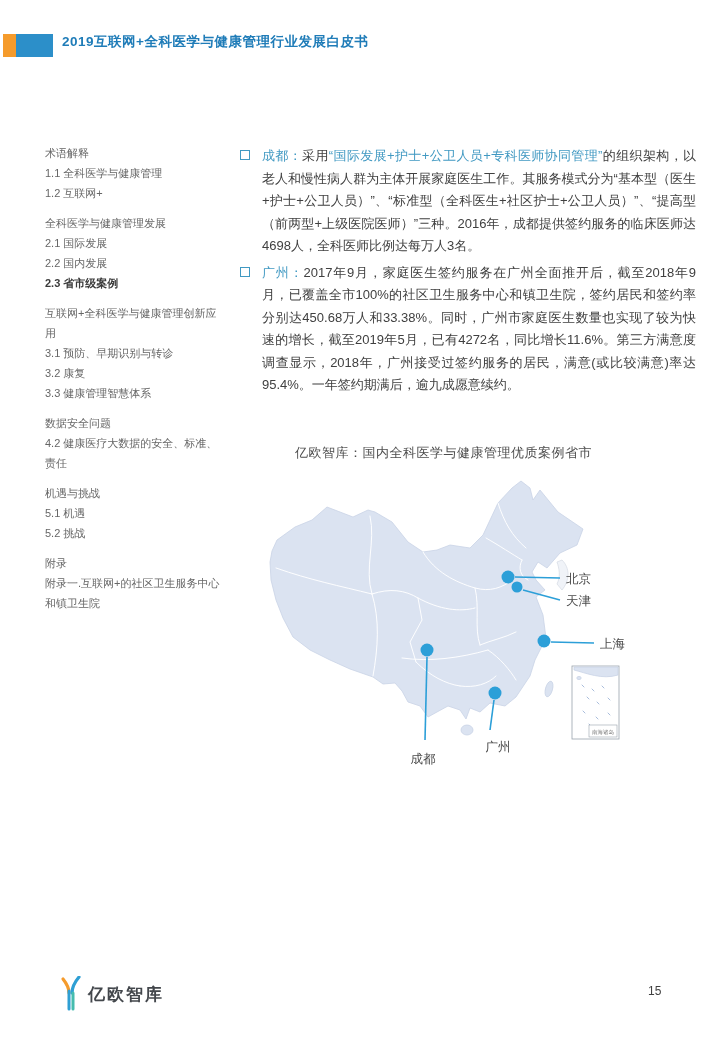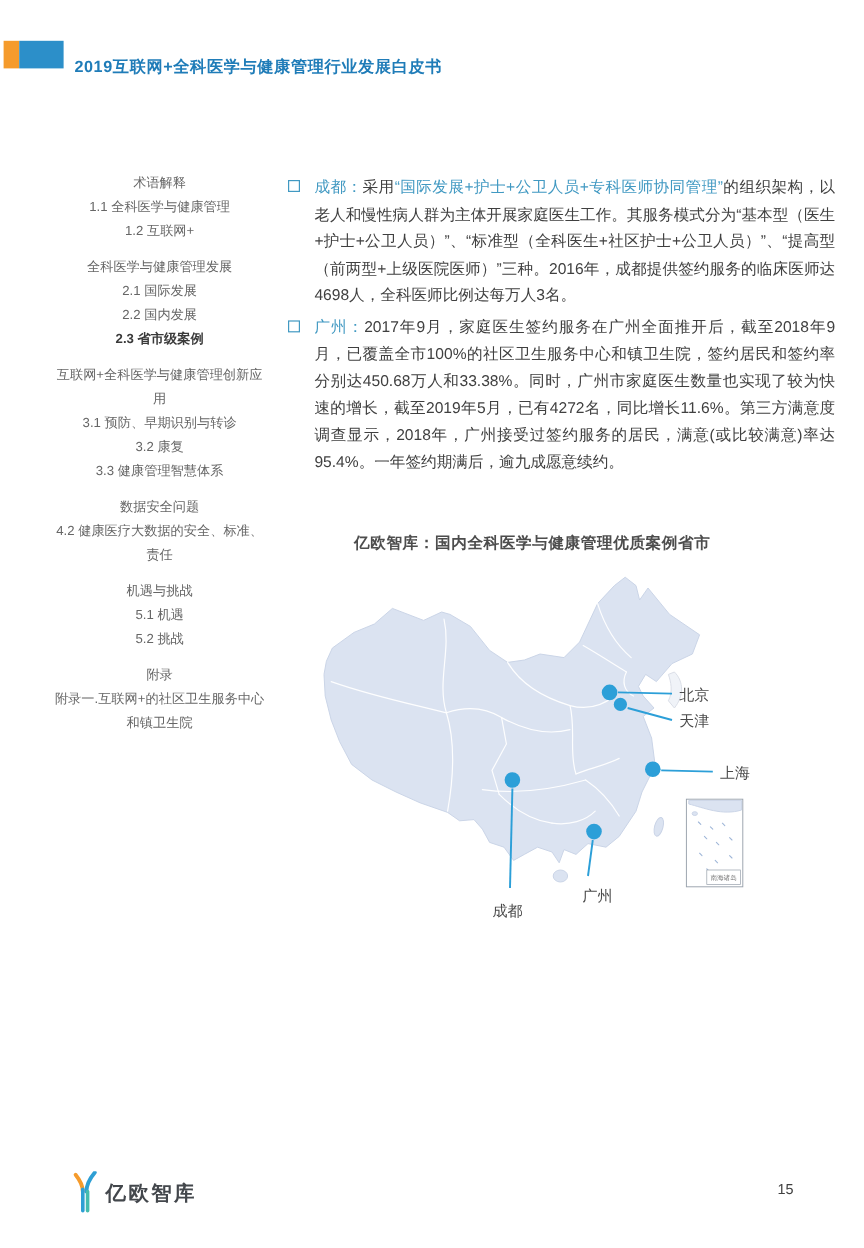--- a/index.html
+++ b/index.html
@@ -2,38 +2,38 @@
 <html><head>
 <meta charset="utf-8">
 <style>
   html,body{margin:0;padding:0;background:#fff;}
   body{font-family:"Liberation Sans",sans-serif;-webkit-font-smoothing:antialiased;}
   .page{position:relative;width:720px;height:1040px;background:#ffffff;overflow:hidden;}
 
   
   .hdr-orange{position:absolute;left:3px;top:34px;width:13px;height:23px;background:#F59B2C;}
   .hdr-blue{position:absolute;left:16px;top:34px;width:37px;height:23px;background:#2C8FC9;}
-  .hdr-title{position:absolute;left:62px;top:47px;font-size:13.5px;font-weight:bold;color:#1F7CB8;letter-spacing:.5px;}
+  .hdr-title{position:absolute;left:62px;top:33px;font-size:13.5px;font-weight:bold;color:#1F7CB8;letter-spacing:.5px;}
   .hdr-sub{position:absolute;left:62px;top:58px;font-size:10.5px;color:#1F7CB8;letter-spacing:.2px;white-space:pre;}
 
   
-  .toc{position:absolute;left:45px;top:143px;width:176px;font-size:11px;color:#666;line-height:20px;text-align:center;}
+  .toc{position:absolute;left:45px;top:143px;width:176px;font-size:11px;color:#666;line-height:20px;}
   .toc-group{margin-bottom:10px;}
   .toc-line.bold{font-weight:bold;color:#3a3a3a;}
 
   
   .cases{position:absolute;left:240px;top:145px;width:456px;}
   .bullet-item{position:relative;padding-left:22px;margin-bottom:4px;}
   .bullet-square{position:absolute;left:0;top:5px;width:8px;height:8px;border:1.5px solid #4199C2;background:#fff;}
   .bullet-text{margin:0;font-size:13px;line-height:22.5px;color:#4E4E50;text-align:justify;}
   .bullet-text .blue{color:#4199C2;}
   .bullet-text .dark{color:#404040;}
 
   
-  .map-title{position:absolute;left:295px;top:444px;font-size:13px;font-weight:700;color:#4d4d4d;letter-spacing:.5px;}
+  .map-title{position:absolute;left:295px;top:444px;font-size:13px;font-weight:400;color:#4d4d4d;letter-spacing:.5px;}
   .map-wrap{position:absolute;left:260px;top:480px;width:370px;height:300px;}
   .china{fill:#DBE3F1;stroke:#c9d3e6;stroke-width:.8;stroke-linejoin:round;}
   .prov{fill:none;stroke:#ffffff;stroke-width:1;stroke-linecap:round;opacity:.95;}
   .isl{fill:#DBE3F1;stroke:#c9d3e6;stroke-width:.8;}
   .korea{fill:#f0f3f8;stroke:#d8dde6;stroke-width:.8;}
   .city-line{stroke:#2C9FD8;stroke-width:1.6;}
   .city-dot{fill:#2C9FD8;}
   .city-label{font-family:"Liberation Sans",sans-serif;font-size:12.5px;fill:#4a4a4a;}
   .inset-rect{fill:#ffffff;stroke:#9aa3ad;stroke-width:.8;}
   .inset-dash{stroke:#9fb6d8;stroke-width:.9;stroke-linecap:round;}

